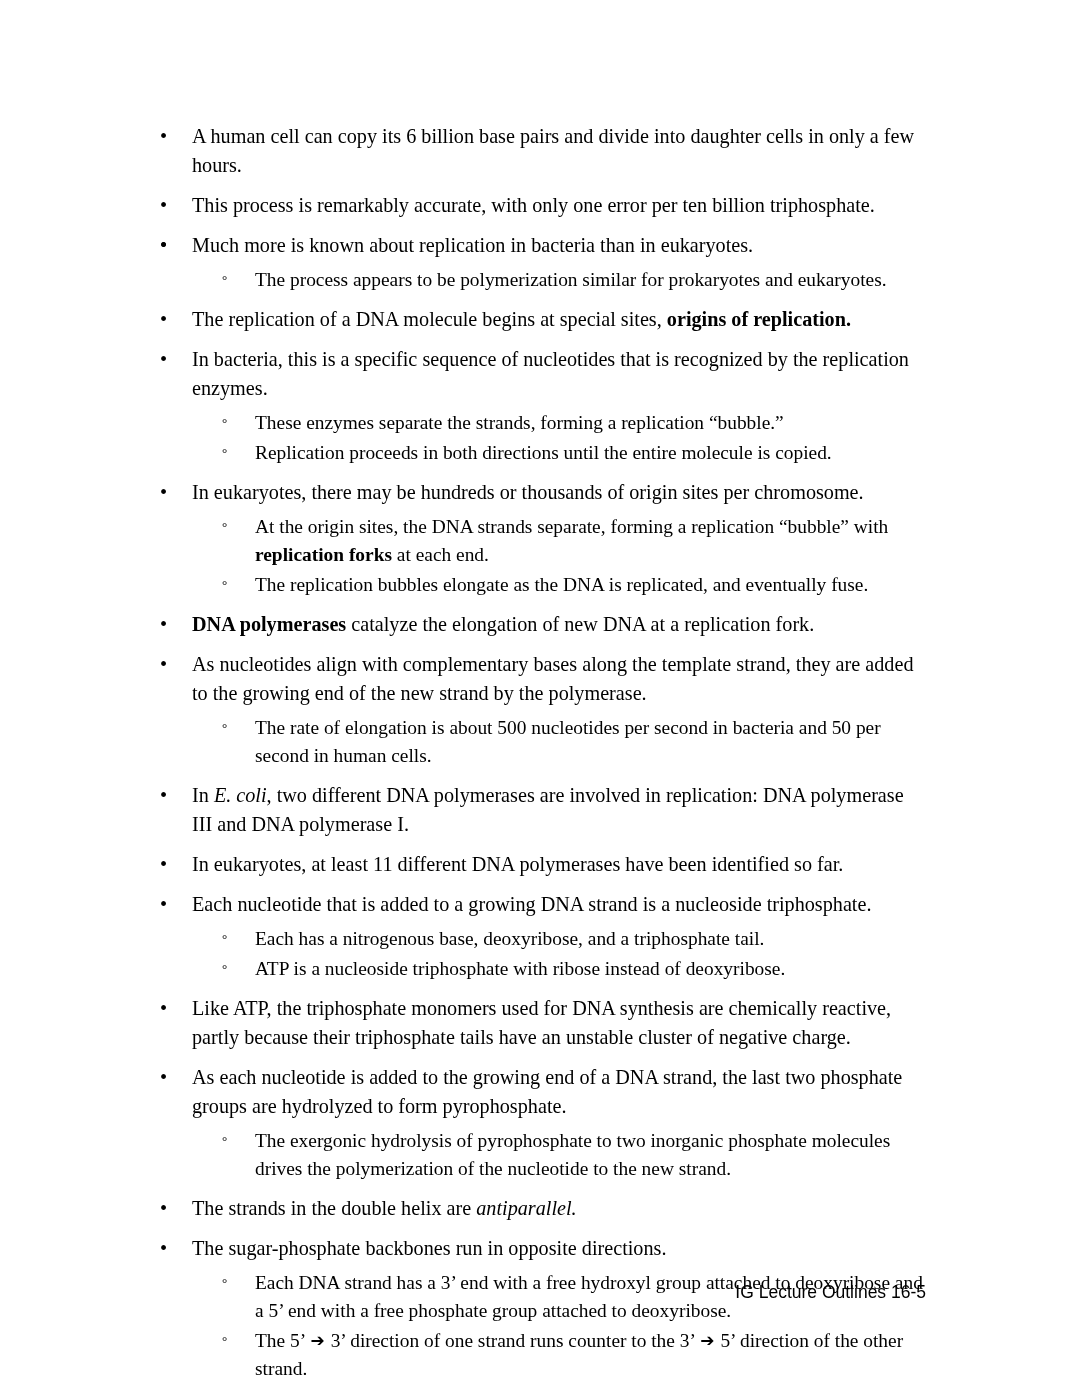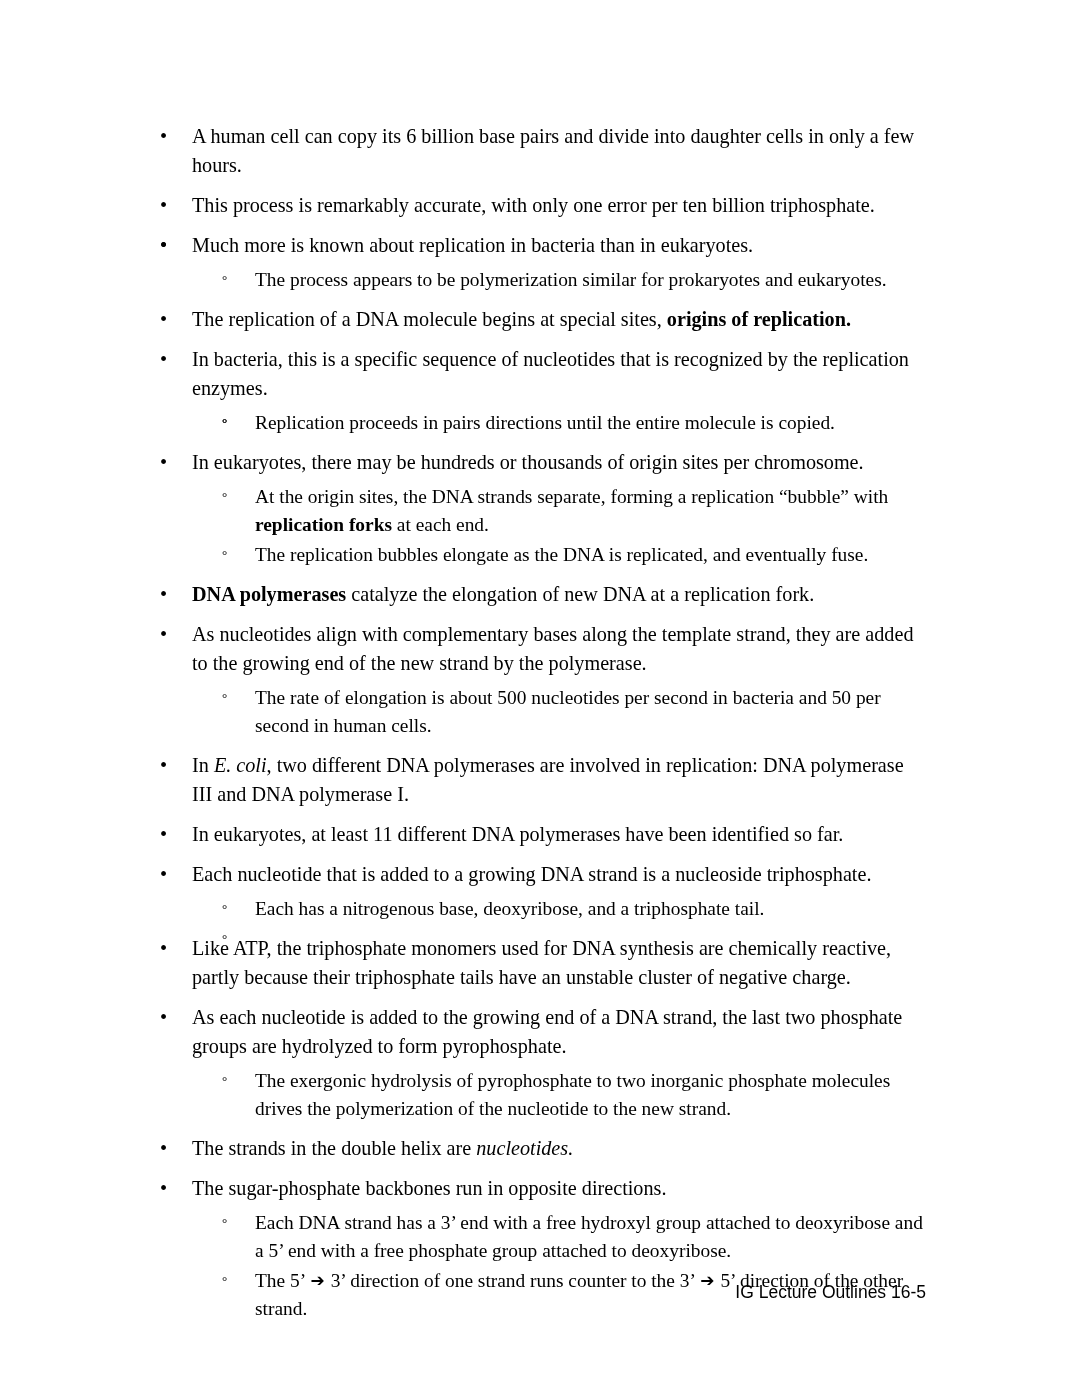--- a/index.html
+++ b/index.html
@@ -103,42 +103,42 @@
   <div class="content">
     <ul class="level1" id="outline-list">
         <li class="bullet"><span class="marker">•</span><span>A human cell can copy its 6 billion base pairs and divide into daughter cells in only a few hours.</span></li>
         <li class="bullet"><span class="marker">•</span><span>This process is remarkably accurate, with only one error per ten billion triphosphate.</span></li>
         <li class="bullet"><span class="marker">•</span></li>
         <li class="bullet"><span class="marker">•</span><span>Much more is known about replication in bacteria than in eukaryotes.</span><ul class="level2">
             <li class="subbullet"><span class="marker">°</span><span>The process appears to be polymerization similar for prokaryotes and eukaryotes.</span></li>
           </ul></li>
         <li class="bullet"><span class="marker">•</span><span>The replication of a DNA molecule begins at special sites, <span class="b">origins of replication.</span></span></li>
         <li class="bullet"><span class="marker">•</span><span>In bacteria, this is a specific sequence of nucleotides that is recognized by the replication enzymes.</span><ul class="level2">
-            <li class="subbullet"><span class="marker">°</span></li>
-            <li class="subbullet"><span class="marker">°</span><span>Replication proceeds in pairs directions until the entire molecule is copied.</span></li>
+            <li class="subbullet"><span class="marker">°</span><span>These enzymes separate the strands, forming a replication “bubble.”</span></li>
+            <li class="subbullet"><span class="marker">°</span><span>Replication proceeds in both directions until the entire molecule is copied.</span></li>
           </ul></li>
         <li class="bullet"><span class="marker">•</span><span>In eukaryotes, there may be hundreds or thousands of origin sites per chromosome.</span><ul class="level2">
             <li class="subbullet"><span class="marker">°</span><span>At the origin sites, the DNA strands separate, forming a replication “bubble” with <span class="b">replication forks</span> at each end.</span></li>
             <li class="subbullet"><span class="marker">°</span><span>The replication bubbles elongate as the DNA is replicated, and eventually fuse.</span></li>
           </ul></li>
         <li class="bullet"><span class="marker">•</span><span><span class="b">DNA polymerases</span> catalyze the elongation of new DNA at a replication fork.</span></li>
         <li class="bullet"><span class="marker">•</span><span>As nucleotides align with complementary bases along the template strand, they are added to the growing end of the new strand by the polymerase.</span><ul class="level2">
             <li class="subbullet"><span class="marker">°</span><span>The rate of elongation is about 500 nucleotides per second in bacteria and 50 per second in human cells.</span></li>
           </ul></li>
         <li class="bullet"><span class="marker">•</span><span>In <span class="i">E. coli</span>, two different DNA polymerases are involved in replication: DNA polymerase III and DNA polymerase I.</span></li>
         <li class="bullet"><span class="marker">•</span><span>In eukaryotes, at least 11 different DNA polymerases have been identified so far.</span></li>
         <li class="bullet"><span class="marker">•</span><span>Each nucleotide that is added to a growing DNA strand is a nucleoside triphosphate.</span><ul class="level2">
             <li class="subbullet"><span class="marker">°</span><span>Each has a nitrogenous base, deoxyribose, and a triphosphate tail.</span></li>
-            <li class="subbullet"><span class="marker">°</span></li>
+            <li class="subbullet"><span class="marker">°</span><span>ATP is a nucleoside triphosphate with ribose instead of deoxyribose.</span></li>
           </ul></li>
         <li class="bullet"><span class="marker">•</span><span>Like ATP, the triphosphate monomers used for DNA synthesis are chemically reactive, partly because their triphosphate tails have an unstable cluster of negative charge.</span></li>
         <li class="bullet"><span class="marker">•</span><span>As each nucleotide is added to the growing end of a DNA strand, the last two phosphate groups are hydrolyzed to form pyrophosphate.</span><ul class="level2">
             <li class="subbullet"><span class="marker">°</span><span>The exergonic hydrolysis of pyrophosphate to two inorganic phosphate molecules drives the polymerization of the nucleotide to the new strand.</span></li>
           </ul></li>
-        <li class="bullet"><span class="marker">•</span><span>The strands in the double helix are <span class="i">nucleotides.</span></span></li>
+        <li class="bullet"><span class="marker">•</span><span>The strands in the double helix are <span class="i">antiparallel.</span></span></li>
         <li class="bullet"><span class="marker">•</span><span>The sugar-phosphate backbones run in opposite directions.</span><ul class="level2">
             <li class="subbullet"><span class="marker">°</span><span>Each DNA strand has a 3’ end with a free hydroxyl group attached to deoxyribose and a 5’ end with a free phosphate group attached to deoxyribose.</span></li>
             <li class="subbullet"><span class="marker">°</span><span>The 5’ <span class="arrow">➔</span> 3’ direction of one strand runs counter to the 3’ <span class="arrow">➔</span> 5’ direction of the other strand.</span></li>
           </ul></li>
       </ul>
   </div>
   <div class="footer">IG Lecture Outlines 16-5</div>
 </div>
 
 </body></html>

